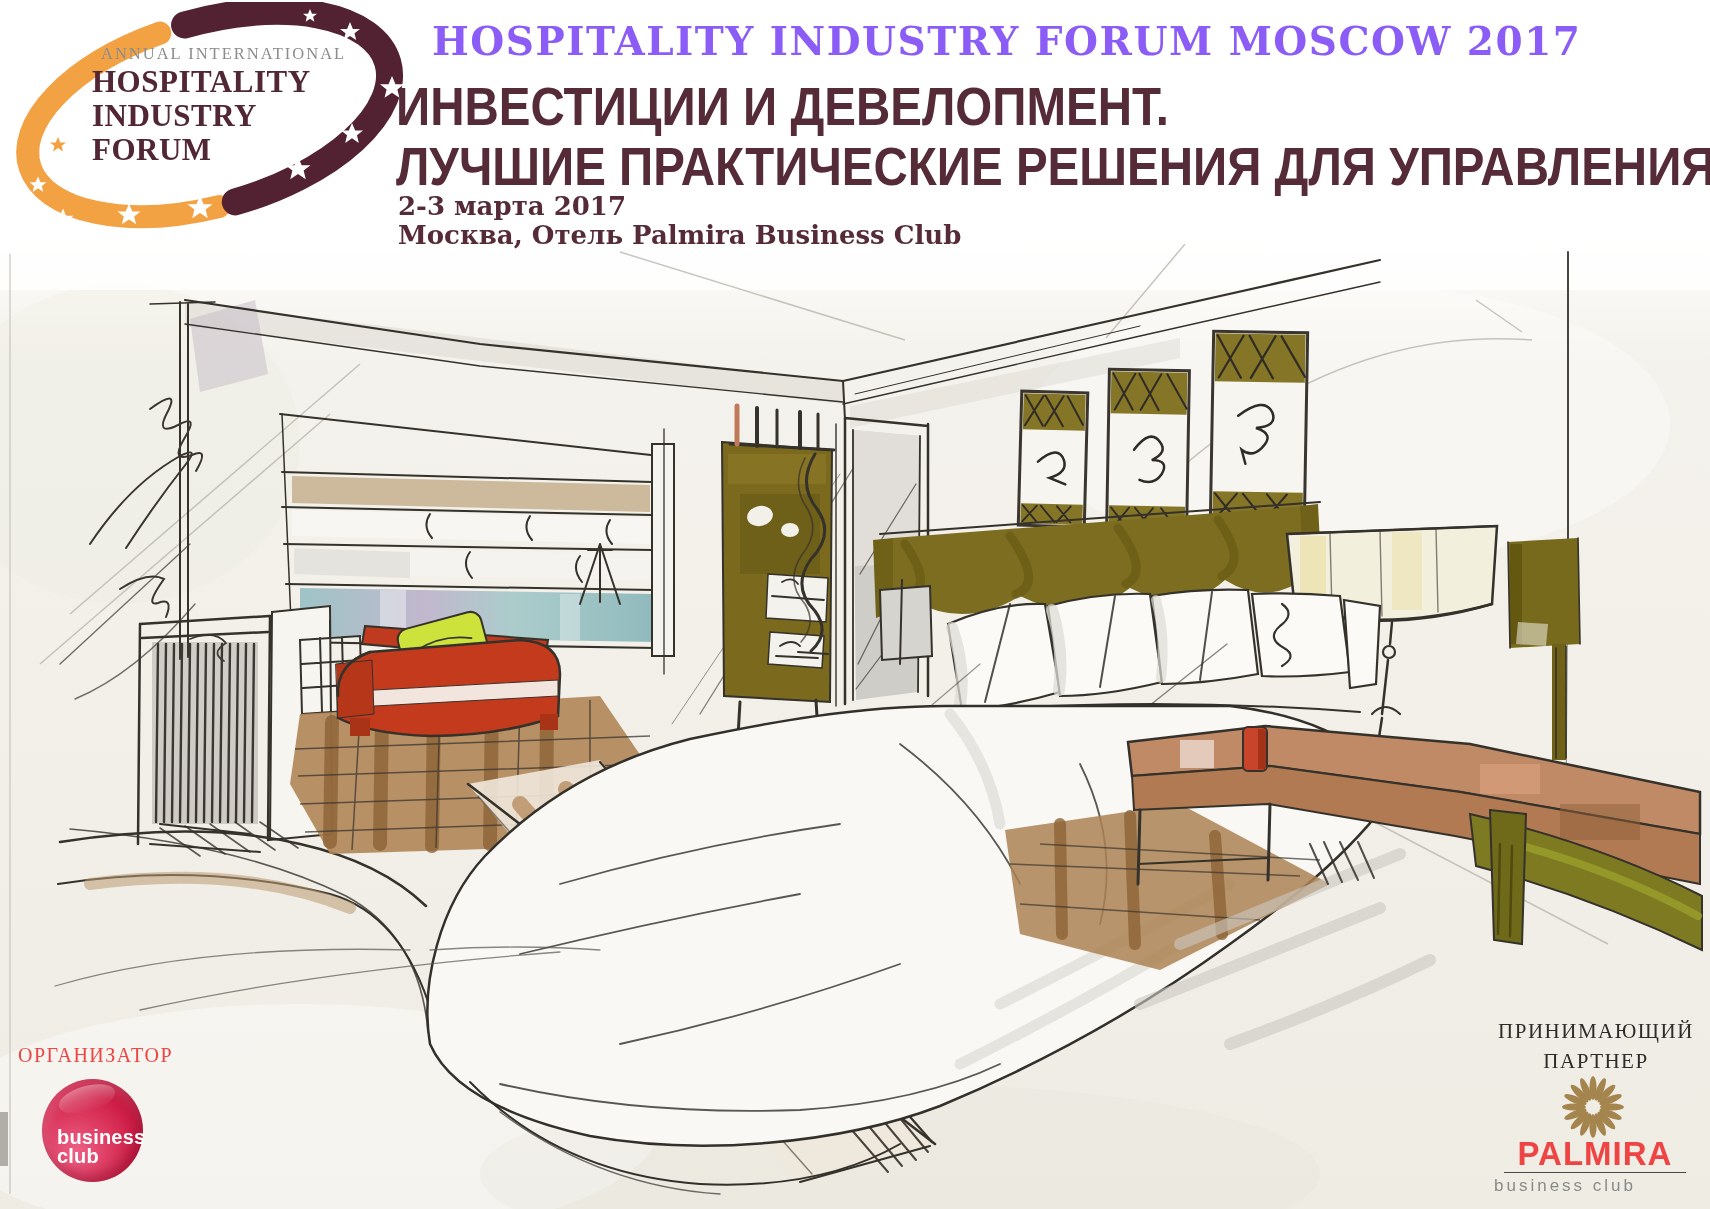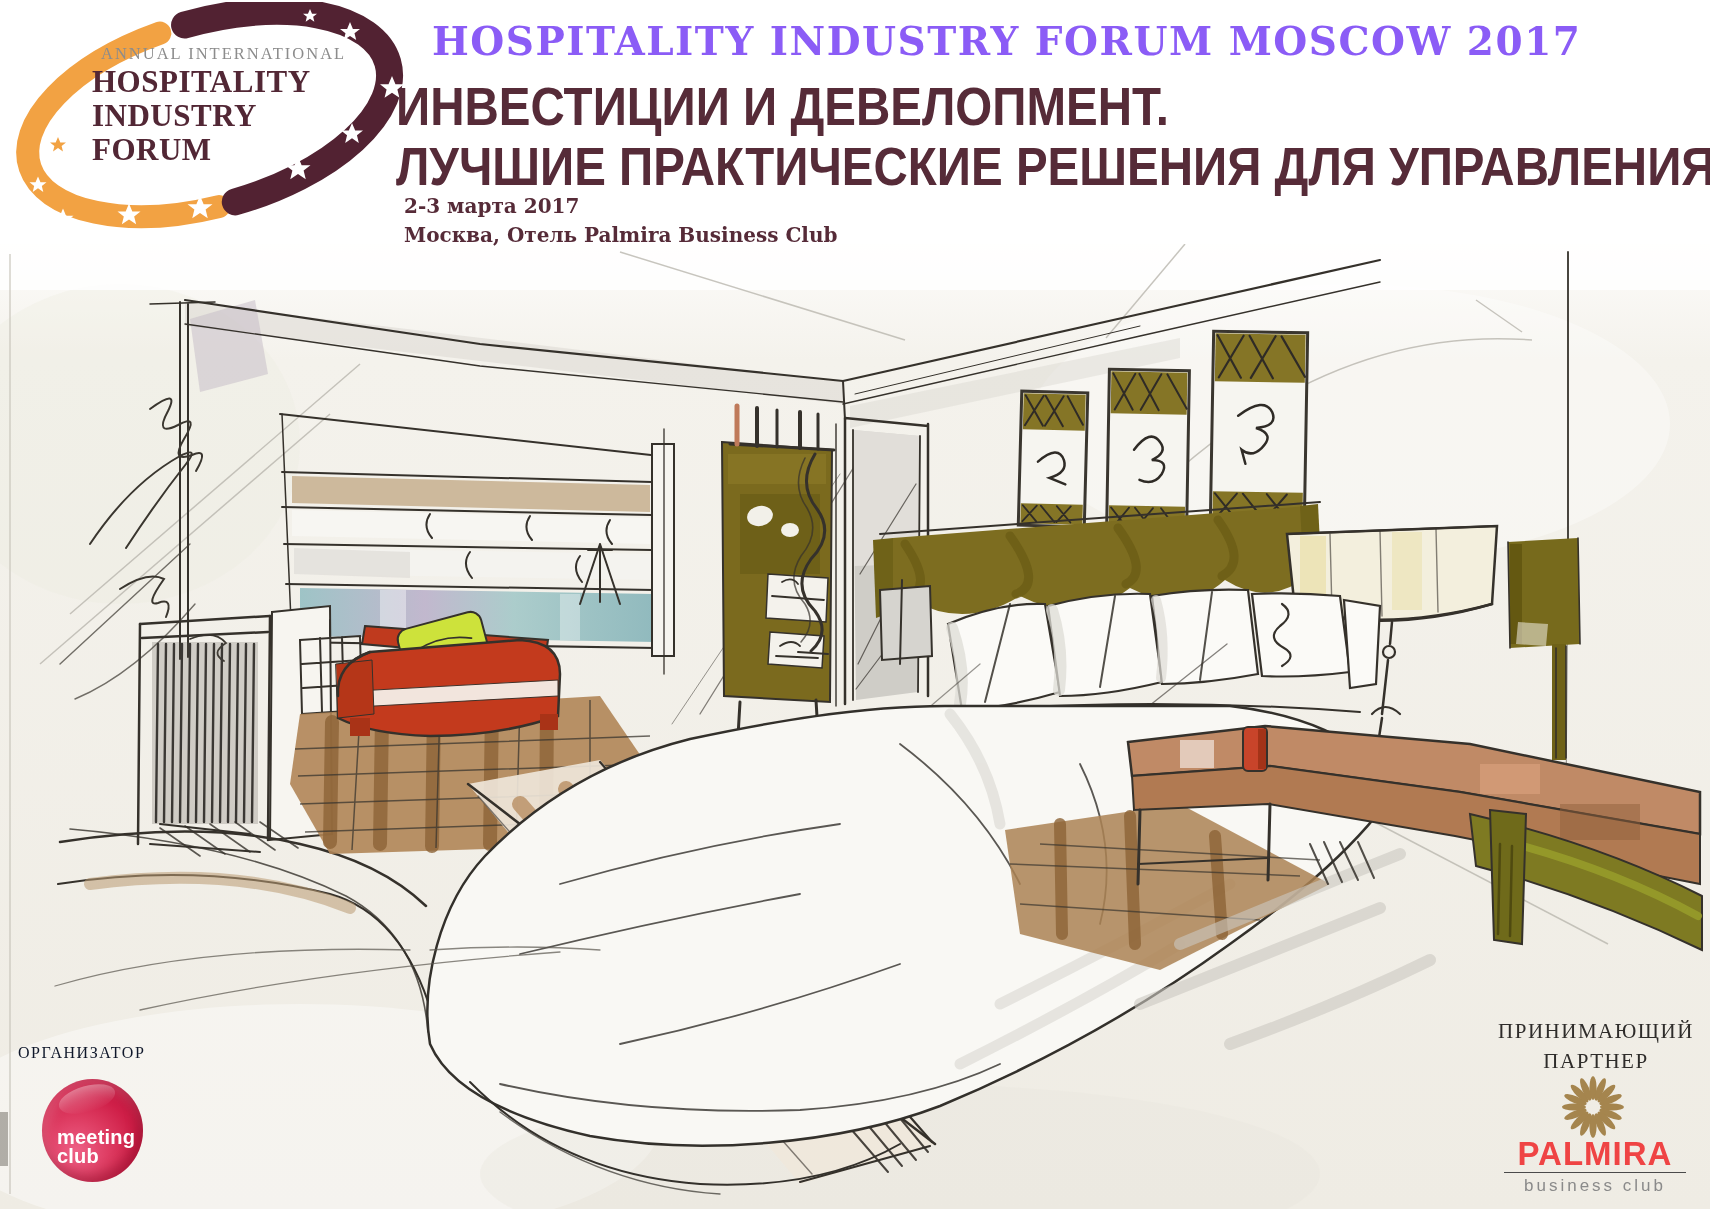--- a/index.html
+++ b/index.html
@@ -20,29 +20,29 @@
     left:396px;
     font-family:"Liberation Sans",sans-serif;font-weight:bold;
     font-size:54px;line-height:52px;color:#562B38;white-space:nowrap;
     transform:scaleX(.88);transform-origin:left top;
   }
   #sub1{top:80px;}
   #sub2{top:140px;}
   .date-line{
     left:398px;
     font-family:"DejaVu Serif",serif;font-weight:bold;
-    font-size:20px;line-height:28px;color:#562B38;white-space:nowrap;margin-left:6px;
+    font-size:26px;line-height:28px;color:#562B38;white-space:nowrap;
   }
   #dates{top:192px;}
   #venue{top:221px;}
   
   #organizer-label{
     left:18px;top:1044px;
-    font-family:"Liberation Serif",serif;font-size:16px;letter-spacing:1.5px;
-    color:#0f172a;white-space:nowrap;
+    font-family:"Liberation Serif",serif;font-size:20px;letter-spacing:1.5px;
+    color:#ef4444;white-space:nowrap;
   }
   #partner-label{
     left:1480px;top:1016px;width:232px;text-align:center;
     font-family:"Liberation Serif",serif;font-size:21px;letter-spacing:1.5px;
     line-height:30px;color:#2e2c2a;
   }
   
   #mp-badge{
     left:42px;top:1079px;width:101px;height:103px;border-radius:50%;
     background:radial-gradient(circle at 34% 70%, #ee6086 0%, #dd3a60 35%, #cf1f48 60%, #ab0f33 100%);
@@ -61,21 +61,21 @@
   
   #palmira-name{
     left:1494px;top:1135px;width:202px;text-align:center;
     font-family:"Liberation Sans",sans-serif;font-weight:bold;
     font-size:33px;letter-spacing:1px;color:#ef4444;
   }
   #palmira-divider{
     left:1504px;top:1172px;width:182px;height:0;border-top:1.5px solid #4a4a4a;
   }
   #palmira-tagline{
-    left:1494px;top:1176px;width:202px;text-align:center;
+    left:1494px;top:1176px;width:202px;text-align:left;
     font-family:"Liberation Sans",sans-serif;font-size:17px;letter-spacing:3px;
     color:#8a8a8a;
   }
 </style>
 </head>
 <body>
 
 <svg class="abs" style="left:0;top:244px" width="1710" height="965" viewBox="0 0 1710 965">
   <defs>
     <linearGradient id="paper" x1="0" y1="0" x2="0" y2="1">
@@ -457,21 +457,21 @@
 <div id="title-en" class="abs">HOSPITALITY INDUSTRY FORUM MOSCOW 2017</div>
 <div id="sub1" class="abs sub-ru">ИНВЕСТИЦИИ И ДЕВЕЛОПМЕНТ.</div>
 <div id="sub2" class="abs sub-ru">ЛУЧШИЕ ПРАКТИЧЕСКИЕ РЕШЕНИЯ ДЛЯ УПРАВЛЕНИЯ</div>
 <div id="dates" class="abs date-line">2-3 марта 2017</div>
 <div id="venue" class="abs date-line">Москва, Отель Palmira Business Club</div>
 
 <div id="organizer-label" class="abs">ОРГАНИЗАТОР</div>
 
 <div id="mp-badge" class="abs">
   <div id="mp-text">
-    <div>meeting</div>
+    <div>business</div>
     <div>club</div>
   </div>
 </div>
 
 <div id="partner-label" class="abs">
   <div>ПРИНИМАЮЩИЙ</div>
   <div>ПАРТНЕР</div>
 </div>
 
 <svg class="abs" style="left:1560px;top:1073px" width="66" height="66" viewBox="0 0 66 66">

